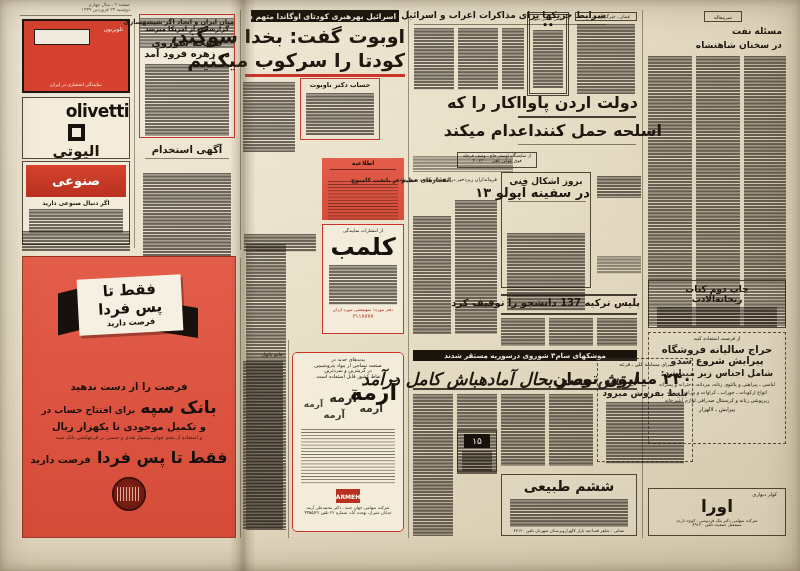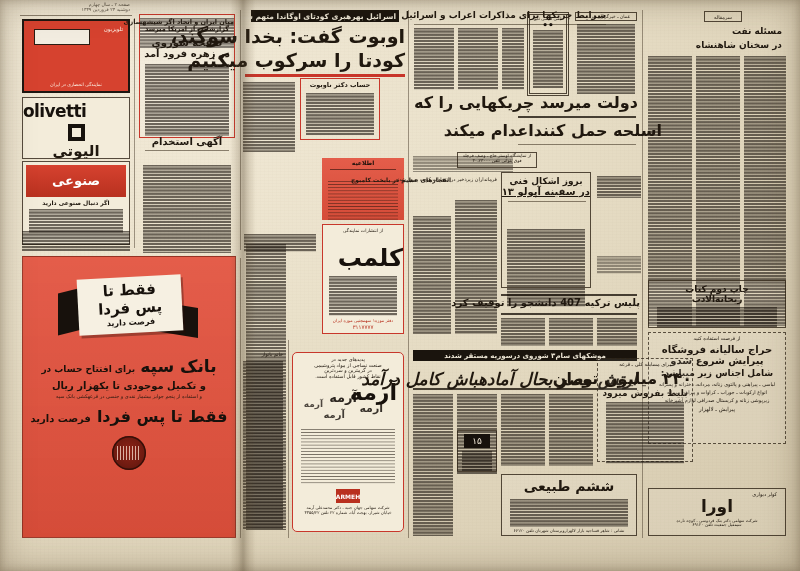--- a/index.html
+++ b/index.html
@@ -146,21 +146,21 @@
 
   <div class="blk logo-box" style="left:22px; top:19px; width:108px; height:74px;">
     <div style="position:relative; width:100%; height:100%;">
       <div class="hl tiny" style="position:absolute; right:5px; top:5px; color:#fdf4e8; font-size:5.5px;">تلویزیون</div>
       <div style="position:absolute; left:10px; top:8px; width:56px; height:16px; background:#f2ece0; border:1px solid #2a1d14;"></div>
       <div class="hl tiny" style="position:absolute; left:0; right:0; bottom:4px; color:#fdf4e8; font-size:4.6px;">نمایندگی انحصاری در ایران</div>
     </div>
   </div>
 
   <div class="blk ad-white boxed" style="left:22px; top:97px; width:108px; height:62px;">
-    <div class="olivetti-word" style="text-align:left; margin-top:3px;">olivetti</div>
+    <div class="olivetti-word" style="text-align:right; margin-top:3px;">olivetti</div>
     <div class="sq-logo" style="width:17px;height:17px;margin:3px auto;">
         <i></i>
       </div>
     <div class="hl" style="font-size:15px; margin-top:-1px;">الیوتی</div>
     <div class="hl tiny" style="font-size:4.4px; margin-top:2px;">نماینده انحصاری ماشینهای اداری الیوتی در ایران</div>
     <div class="hl small" style="font-size:7px; margin-top:1px;">شرکت سهامی پاوااکار</div>
     <div class="txt tight" style="height:8px; margin:2px 8px 0;"></div>
   </div>
 
   <div class="blk ad-white boxed" style="left:22px; top:161px; width:108px; height:84px;">
@@ -181,38 +181,39 @@
   </div>
 
   <div class="blk boxed-red" style="left:139px; top:14px; width:96px; height:124px; background:rgba(255,255,255,.12);">
     <div class="hl small" style="font-size:6.5px; margin-top:4px;">میان ایران و اتحاد اگر شیشهسازی</div>
     <div class="hl small" style="font-size:6.5px;">گزارشاتی از امریکا میرسد</div>
     <div class="hl" style="font-size:10px; margin-top:3px;">صفحه شوروی</div>
     <div class="hl" style="font-size:10px;">در زهره فرود آمد</div>
     <div class="txt tight" style="height:72px; margin:5px 5px 0;"></div>
   </div>
 
-  <div class="blk" style="left:139px; top:136px; width:96px; height:110px;">
+  <div class="blk" style="left:139px; top:144px; width:96px; height:110px;">
     <div class="hl" style="font-size:10px;">آگهی استخدام</div>
     <div class="hrule" style="left:6px; top:14px; width:84px;"></div>
     <div class="txt tight" style="height:88px; margin:18px 4px 0;"></div>
   </div>
 
   <div class="blk ad-red" style="left:22px; top:256px; width:214px; height:282px; border:1px solid rgba(70,20,10,.45);">
 
     <div style="position:relative; width:150px; height:78px; margin:16px auto 0;">
       <div style="position:absolute; left:4px; top:14px; width:52px; height:42px; background:#17110c; transform:skewY(-14deg);"></div>
       <div style="position:absolute; right:6px; top:30px; width:62px; height:30px; background:#17110c; transform:skewY(9deg);"></div>
       <div style="position:absolute; left:24px; top:4px; width:104px; height:56px; background:#f6f0e2; transform:rotate(-3deg); box-shadow:2px 3px 0 rgba(40,12,6,.35);">
         <div class="hl" style="font-size:15px; margin-top:5px; color:#17110c;">فقط تا</div>
         <div class="hl" style="font-size:15px; margin-top:1px; color:#17110c;">پس فردا</div>
         <div class="hl" style="font-size:8px; margin-top:2px; color:#17110c;">فرصت دارید</div>
       </div>
     </div>
 
+    <div class="hl" style="font-size:10px; margin-top:30px; color:#1b110a;">فرصت را از دست ندهید</div>
 
     <div style="display:flex; justify-content:center; align-items:baseline; gap:5px; margin-top:6px;">
       <span class="hl" style="font-size:17px; color:#17110c;">بانک سپه</span>
       <span class="hl" style="font-size:9px; color:#1b110a;">برای افتتاح حساب در</span>
     </div>
 
     <div class="hl" style="font-size:10px; margin-top:4px; color:#1b110a;">و تکمیل موجودی تا یکهزار ریال</div>
     <div class="hl tiny" style="font-size:5px; margin-top:3px; color:#2a1a10;">و استفاده از پنجم جوایز بیشمار نقدی و جنسی در قرعهکشی بانک سپه</div>
 
     <div style="display:flex; justify-content:center; align-items:baseline; gap:6px; margin-top:8px;">
@@ -252,21 +253,21 @@
   </div>
 
   <div class="blk ad-red" style="left:322px; top:158px; width:82px; height:62px;">
     <div class="hl small" style="font-size:6px; margin-top:2px; color:#1a100a;">اطلاعیه</div>
     <div class="hrule" style="left:8px; top:11px; width:66px; background:rgba(40,14,8,.6);"></div>
     <div class="txt" style="height:42px; margin:14px 6px 0;"></div>
   </div>
 
   <div class="blk ad-white boxed-red" style="left:322px; top:224px; width:82px; height:110px;">
     <div class="hl tiny" style="font-size:4.6px; margin-top:3px;">از انتشارات نمایندگی</div>
-    <div class="hl" style="font-size:24px; margin-top:12px; color:#17110c;text-align:right;">کلمب</div>
+    <div class="hl" style="font-size:24px; margin-top:1px; color:#17110c;">کلمب</div>
     <div class="txt tight" style="height:40px; margin:4px 6px 0;"></div>
     <div class="hl tiny" style="font-size:4.4px; color:#b8311f; margin-top:3px;">دفتر موزه۱ سهمجنبی موزه ایران</div>
     <div class="hl tiny" style="font-size:5.5px; color:#b8311f;">۳۱۱۷۷۷۷</div>
   </div>
 
   <div class="blk ad-white boxed-red" style="left:292px; top:352px; width:112px; height:180px; border-radius:5px;">
     <div class="hl tiny" style="font-size:5px; margin-top:4px;">پدیدهای جدید در</div>
     <div class="hl tiny" style="font-size:5px;">صنعت نساجی از مواد پتروشیمی</div>
     <div class="hl tiny" style="font-size:5px;">در گرمترین و سردترین</div>
     <div class="hl tiny" style="font-size:5px;">نقاط کشور قابل استفاده است.</div>
@@ -324,21 +325,21 @@
   <div class="blk" style="left:648px; top:56px; width:44px; height:270px;">
       <div class="txt tight" style="height:100%;"></div>
     </div>
   <div class="blk" style="left:696px; top:56px; width:44px; height:270px;">
       <div class="txt tight" style="height:100%;"></div>
     </div>
   <div class="blk" style="left:744px; top:56px; width:42px; height:270px;">
       <div class="txt tight" style="height:100%;"></div>
     </div>
 
-  <div class="blk hl big" style="left:516px; top:94px; width:122px; font-size:16px;">دولت میرسد چریکهایی را که</div>
+  <div class="blk hl big" style="left:516px; top:94px; width:122px; font-size:16px;">دولت اردن پاوااکار را که</div>
   <div class="hrule thick" style="left:518px; top:116px; width:118px;"></div>
   <div class="blk hl big" style="left:540px; top:122px; width:122px; font-size:16px;">اسلحه حمل کننداعدام میکند</div>
   <div class="hrule" style="left:518px; top:144px; width:118px;"></div>
 
   <div class="blk" style="left:413px; top:156px; width:100px; height:16px;">
     <div class="txt tight faint" style="height:100%;"></div>
   </div>
 
   <div class="blk" style="left:413px; top:176px; width:38px; height:14px;">
     <div class="hl small" style="font-size:6px; line-height:1.25;">انفجارهای عظیم در بابخت کامبوج</div>
@@ -349,27 +350,27 @@
 
   <div class="blk" style="left:455px; top:176px; width:42px; height:18px;">
     <div class="hl tiny" style="font-size:5px; line-height:1.3;">فرمانداران زیرذخیر در انتخابات کویت پیروز شدند</div>
   </div>
   <div class="blk" style="left:455px; top:200px; width:42px; height:134px;">
       <div class="txt tight" style="height:100%;"></div>
     </div>
 
   <div class="blk boxed" style="left:501px; top:172px; width:90px; height:116px;">
     <div class="hl" style="font-size:9px; margin-top:3px;">بروز اشکال فنی</div>
-    <div class="hl" style="font-size:10px;text-decoration:underline;">در سفینه آپولو ۱۳</div>
+    <div class="hl" style="font-size:13px;">در سفینه آپولو ۱۳</div>
     <div class="hrule" style="left:6px; top:28px; width:78px;"></div>
     <div class="txt tight" style="height:78px; margin:32px 5px 0;"></div>
   </div>
 
   <div class="hrule thick" style="left:501px; top:294px; width:136px;"></div>
-  <div class="blk hl mid" style="left:498px; top:297px; width:142px; font-size:10px;">پلیس ترکیه 407 دانشجو را توقیف کرد</div>
+  <div class="blk hl mid" style="left:498px; top:297px; width:142px; font-size:10px;">پلیس ترکیه 137 دانشجو را توقیف کرد</div>
   <div class="hrule thick" style="left:501px; top:313px; width:136px;"></div>
 
   <div class="blk" style="left:501px; top:318px; width:44px; height:28px;">
       <div class="txt tight" style="height:100%;"></div>
     </div>
   <div class="blk" style="left:549px; top:318px; width:44px; height:28px;">
       <div class="txt tight" style="height:100%;"></div>
     </div>
   <div class="blk" style="left:597px; top:318px; width:40px; height:28px;">
       <div class="txt tight" style="height:100%;"></div>

